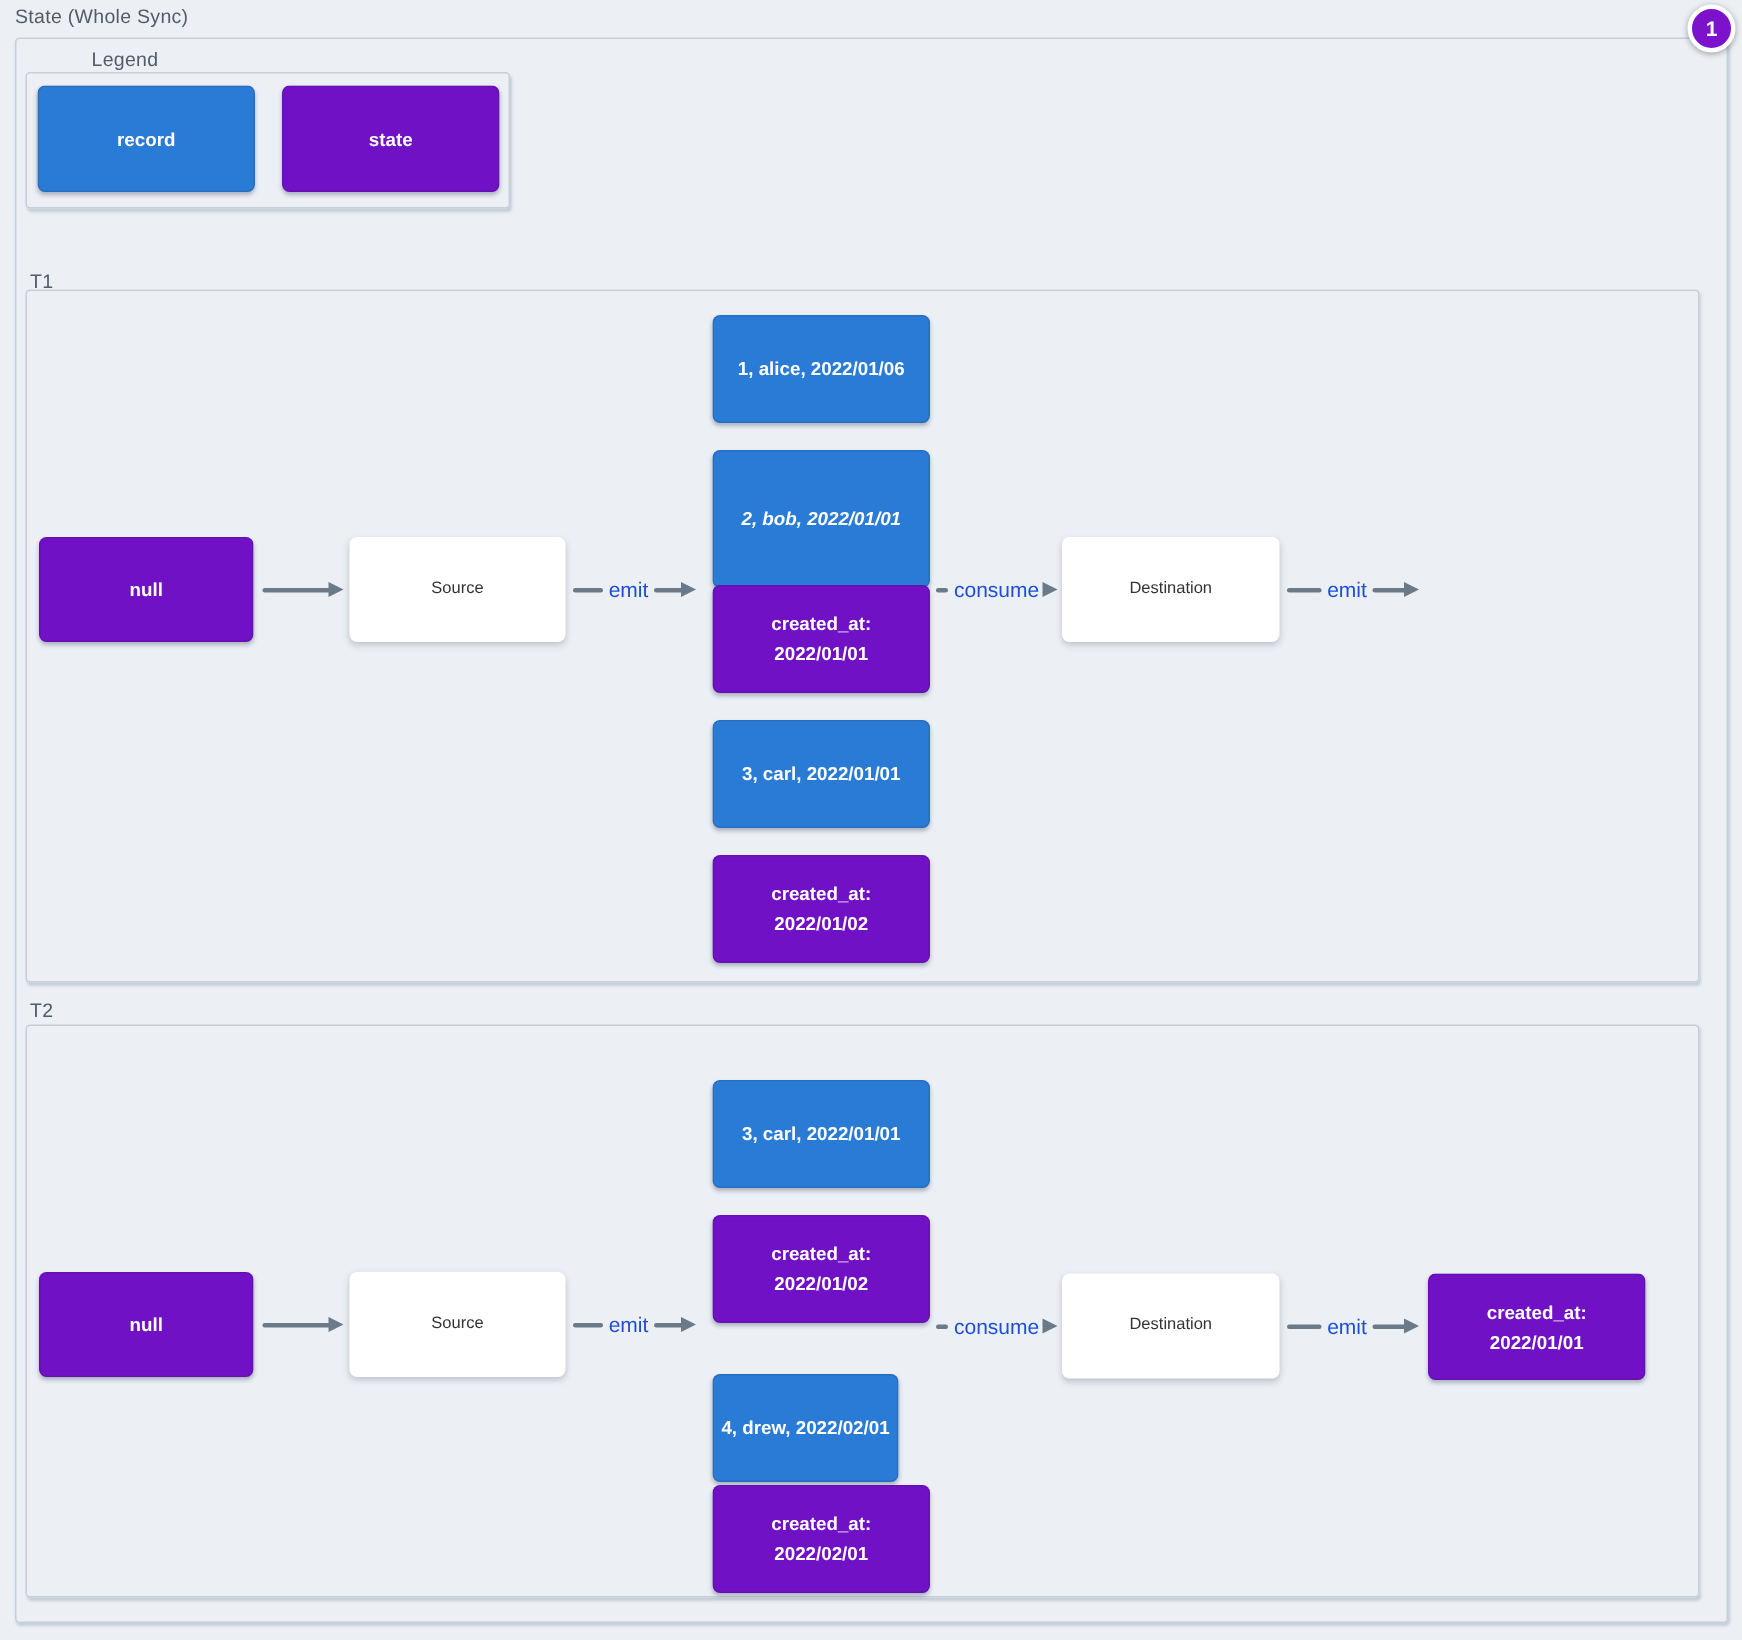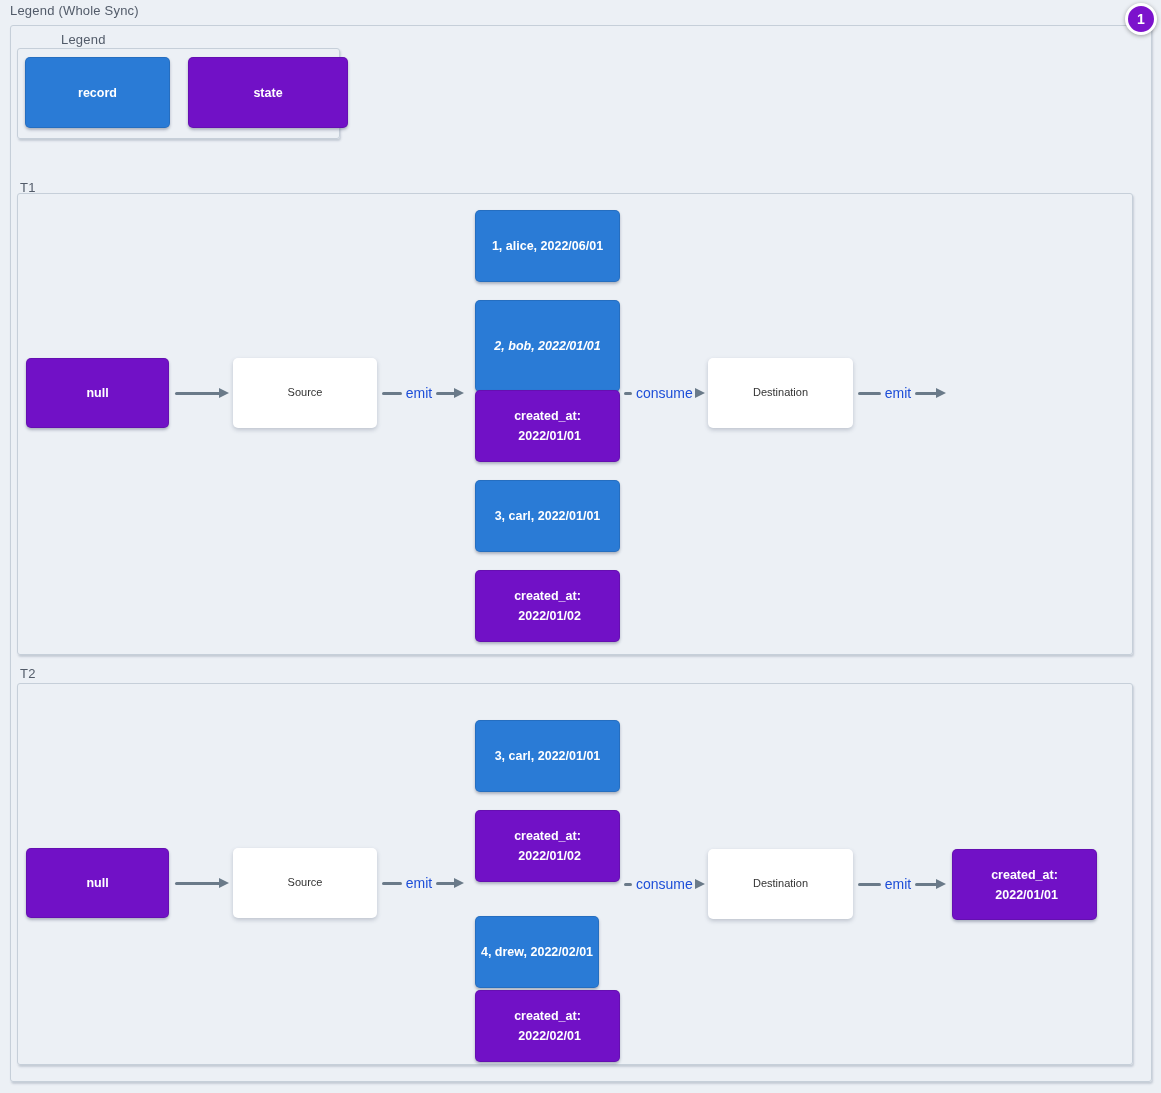--- a/index.html
+++ b/index.html
@@ -21,21 +21,21 @@
     position:absolute;
     border:1px solid #c6cfd9;
     border-radius:3px;
     box-shadow:1px 2px 2px rgba(150,162,178,.45);
     box-sizing:border-box;
   }
 
   .node{
     position:absolute;
     display:flex;align-items:center;justify-content:center;
-    text-align:right;
+    text-align:center;
     border-radius:5px;
     box-sizing:border-box;
     white-space:pre-line;
     line-height:1.6;
   }
   .node.record{
     background:#2a7bd6;color:#ffffff;
     font-weight:700;font-size:12.5px;
     border:1px solid rgba(0,0,0,.10);
     box-shadow:0 2px 3px rgba(50,60,90,.35);
@@ -79,50 +79,50 @@
     display:flex;align-items:center;justify-content:center;
     color:#ffffff;font-size:14px;font-weight:700;
     box-shadow:0 1px 4px rgba(0,0,0,.35);
   }
 </style>
 </head>
 <body>
 
 <div id="canvas">
 
-  <div class="sec-label" style="left:10px;top:3px;">Legend (Whole Sync)</div>
+  <div class="sec-label" style="left:10px;top:3px;">State (Whole Sync)</div>
   <div class="container" style="left:10px;top:25px;width:1142px;height:1057px;"></div>
 
   <div class="badge" style="left:1125px;top:3px;">1</div>
 
   <div class="sec-label" style="left:20px;top:32px;margin-left:41px;">Legend</div>
   <div class="container" style="left:17px;top:48px;width:323px;height:91px;"></div>
   <div class="node record" style="left:25px;top:57px;width:145px;height:71px;">record</div>
-  <div class="node state" style="left:188px;top:57px;width:160px;height:71px;">state</div>
+  <div class="node state" style="left:188px;top:57px;width:145px;height:71px;">state</div>
 
   <div class="sec-label" style="left:20px;top:180px;">T1</div>
   <div class="container" style="left:17px;top:193px;width:1116px;height:462px;"></div>
 
   <div class="node state" style="left:26px;top:358px;width:143px;height:70px;">null</div>
 
   <div class="arrow" style="left:175px;top:386px;width:54px;">
     <div class="seg"></div>
     <div class="head"></div>
   </div>
 
   <div class="node plain" style="left:233px;top:358px;width:144px;height:70px;">Source</div>
 
   <div class="arrow" style="left:382px;top:386px;width:82px;">
     <div class="seg"></div>
     <span class="edge-label">emit</span>
     <div class="seg"></div>
     <div class="head"></div>
   </div>
 
-  <div class="node record" style="left:475px;top:210px;width:145px;height:72px;">1, alice, 2022/06/01</div>
+  <div class="node record" style="left:475px;top:210px;width:145px;height:72px;">1, alice, 2022/01/06</div>
   <div class="node record" style="left:475px;top:300px;width:145px;height:92px;font-style:italic;">2, bob, 2022/01/01</div>
   <div class="node state" style="left:475px;top:390px;width:145px;height:72px;">created_at:
 2022/01/01</div>
   <div class="node record" style="left:475px;top:480px;width:145px;height:72px;">3, carl, 2022/01/01</div>
   <div class="node state" style="left:475px;top:570px;width:145px;height:72px;">created_at:
 2022/01/02</div>
 
   <div class="arrow" style="left:624px;top:386px;width:80px;">
     <div class="seg"></div>
     <span class="edge-label">consume</span>

